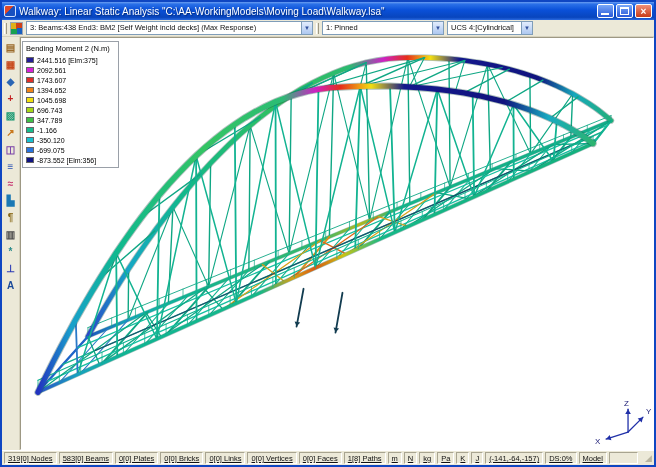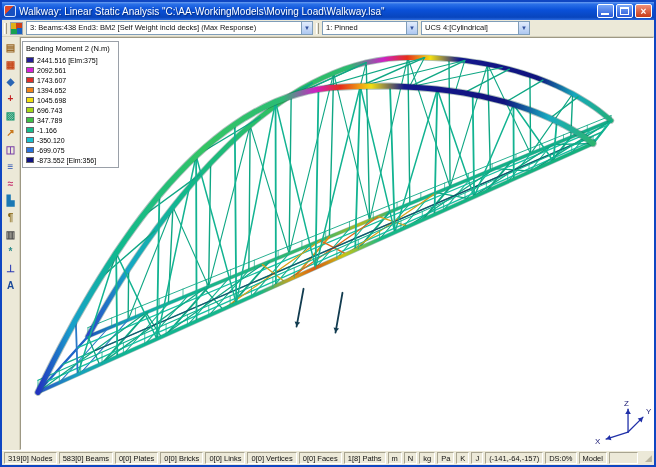--- a/index.html
+++ b/index.html
@@ -25,40 +25,40 @@
   
   .toolbar{height:17px;flex:0 0 17px;display:flex;align-items:center;gap:3px;padding:1px 2px;
     background:#ece9d8;border-bottom:1px solid #d6d2be;}
   .grip{width:3px;height:11px;border-left:1px solid #fff;border-right:1px solid #9d9884;}
   .tb-icon{width:13px;height:13px;border:1px solid #9aa4b4;
     background:conic-gradient(#d04018 0 25%,#1860c0 0 50%,#18a050 0 75%,#e0b018 0);}
   .combo{height:14px;display:flex;align-items:flex-end;border:1px solid #7f9db9;background:#fff;}
   .combo-text{font-size:7.5px;line-height:12px;padding:0 3px;white-space:nowrap;overflow:hidden;color:#111;}
   .combo-arrow{width:11px;flex:0 0 11px;margin-left:auto;background:linear-gradient(180deg,#e2ecfd,#aec8f0);
     border-left:1px solid #7f9db9;color:#33519d;font-size:6px;line-height:12px;text-align:center;}
-  .c1{width:287px;} .c2{width:96px;} .c3{width:109px;}
+  .c1{width:287px;} .c2{width:122px;} .c3{width:86px;}
 
   
   .main{flex:1;display:flex;min-height:0;}
   .dock{width:18px;flex:0 0 18px;background:#ece9d8;border-right:1px solid #d6d2be;
     display:flex;flex-direction:column;align-items:center;padding-top:3px;gap:1px;}
   .ltb{width:16px;height:16px;font-size:10px;line-height:15px;text-align:center;font-weight:bold;}
   .canvas{flex:1;position:relative;background:#fff;border:1px solid;border-color:#9d9884 #fff #fff #9d9884;overflow:hidden;}
   #model-svg{position:absolute;left:0;top:0;width:100%;height:100%;}
 
   
   .legend{position:absolute;left:1px;top:3px;width:97px;background:#fff;border:1px solid #9aa0a8;padding:2px 3px;}
   .legend-title{font-size:7.5px;color:#000;margin-bottom:2px;white-space:nowrap;}
   .lg-row{display:flex;align-items:center;gap:3px;height:10px;}
   .lg-chip{width:8px;height:6px;flex:0 0 8px;border:1px solid #666;}
   .lg-val{font-size:7px;white-space:nowrap;color:#000;}
 
   
   .statusbar{height:15px;flex:0 0 15px;background:#ece9d8;display:flex;align-items:stretch;gap:2px;padding:1px 2px;border-top:1px solid #fff;}
-  .sb{border:1px solid;border-color:#a8a490 #fff #fff #a8a490;font-size:7.5px;line-height:10px;padding:1px 3px;white-space:nowrap;color:#111;}
+  .sb{border:1px solid;border-color:#a8a490 #fff #fff #a8a490;font-size:7.5px;line-height:10px;padding:1px 3px;white-space:nowrap;color:#111;text-decoration:underline;}
   .sb-fill{flex:1;min-width:0;}
   .resize-grip{width:12px;color:#b8b4a0;font-size:9px;line-height:12px;text-align:right;}
 </style>
 </head>
 <body>
 
 <div class="window">
 
   <div class="titlebar">
     <span class="app-icon"></span>

